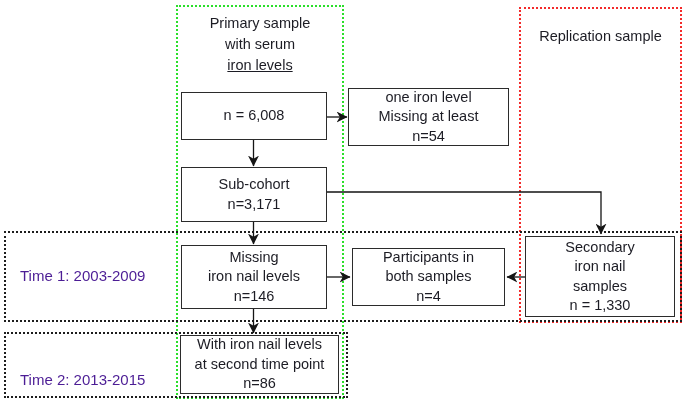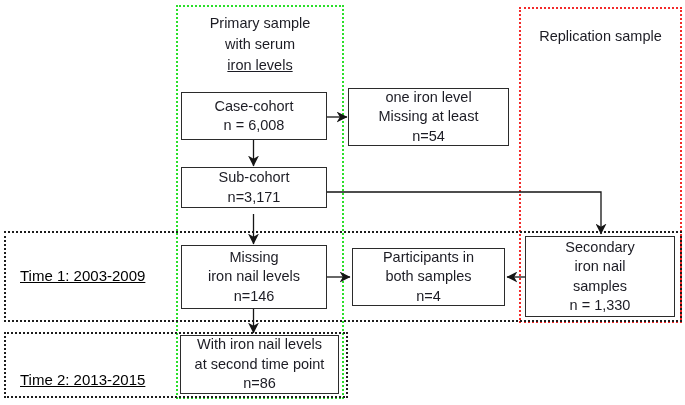--- a/index.html
+++ b/index.html
@@ -32,22 +32,21 @@
     font-size: 14.5px;
     line-height: 21px;
     color: #1c1c24;
   }
   .time-label {
     position: absolute;
     left: 14px;
     font-size: 15px;
     line-height: 20px;
     white-space: nowrap;
-    color: #000000;
-    text-decoration: underline;
+    color: #4c1d95;
   }
   .node {
     position: absolute;
     box-sizing: border-box;
     border: 1.5px solid #2b2b2b;
     background: #ffffff;
     display: flex;
     flex-direction: column;
     align-items: center;
     justify-content: center;
@@ -99,31 +98,30 @@
       <line x1="253.5" y1="140" x2="253.5" y2="166" marker-end="url(#ah)"></line>
       <line x1="253.5" y1="214" x2="253.5" y2="244" marker-end="url(#ah)"></line>
       <polyline points="327,192 601,192 601,234" marker-end="url(#ah)"></polyline>
       <line x1="327" y1="277" x2="350" y2="277" marker-end="url(#ah)"></line>
       <line x1="525" y1="277" x2="507" y2="277" marker-end="url(#ah)"></line>
       <line x1="253.5" y1="309" x2="253.5" y2="333" marker-end="url(#ah)"></line>
     </g>
   </svg>
 
   <div class="node" style="left:181px; top:92px; width:146px; height:48px;">
-    <div>Case-cohort</div>
     <div>n = 6,008</div>
   </div>
 
   <div class="node" style="left:348px; top:88px; width:161px; height:58px;">
     <div>one iron level</div>
     <div>Missing at least</div>
     <div>n=54</div>
   </div>
 
-  <div class="node" style="left:181px; top:167px; width:146px; height:41px;">
+  <div class="node" style="left:181px; top:167px; width:146px; height:55px;">
     <div>Sub-cohort</div>
     <div>n=3,171</div>
   </div>
 
   <div class="node" style="left:181px; top:245px; width:146px; height:64px;">
     <div>Missing</div>
     <div>iron nail levels</div>
     <div>n=146</div>
   </div>
 

